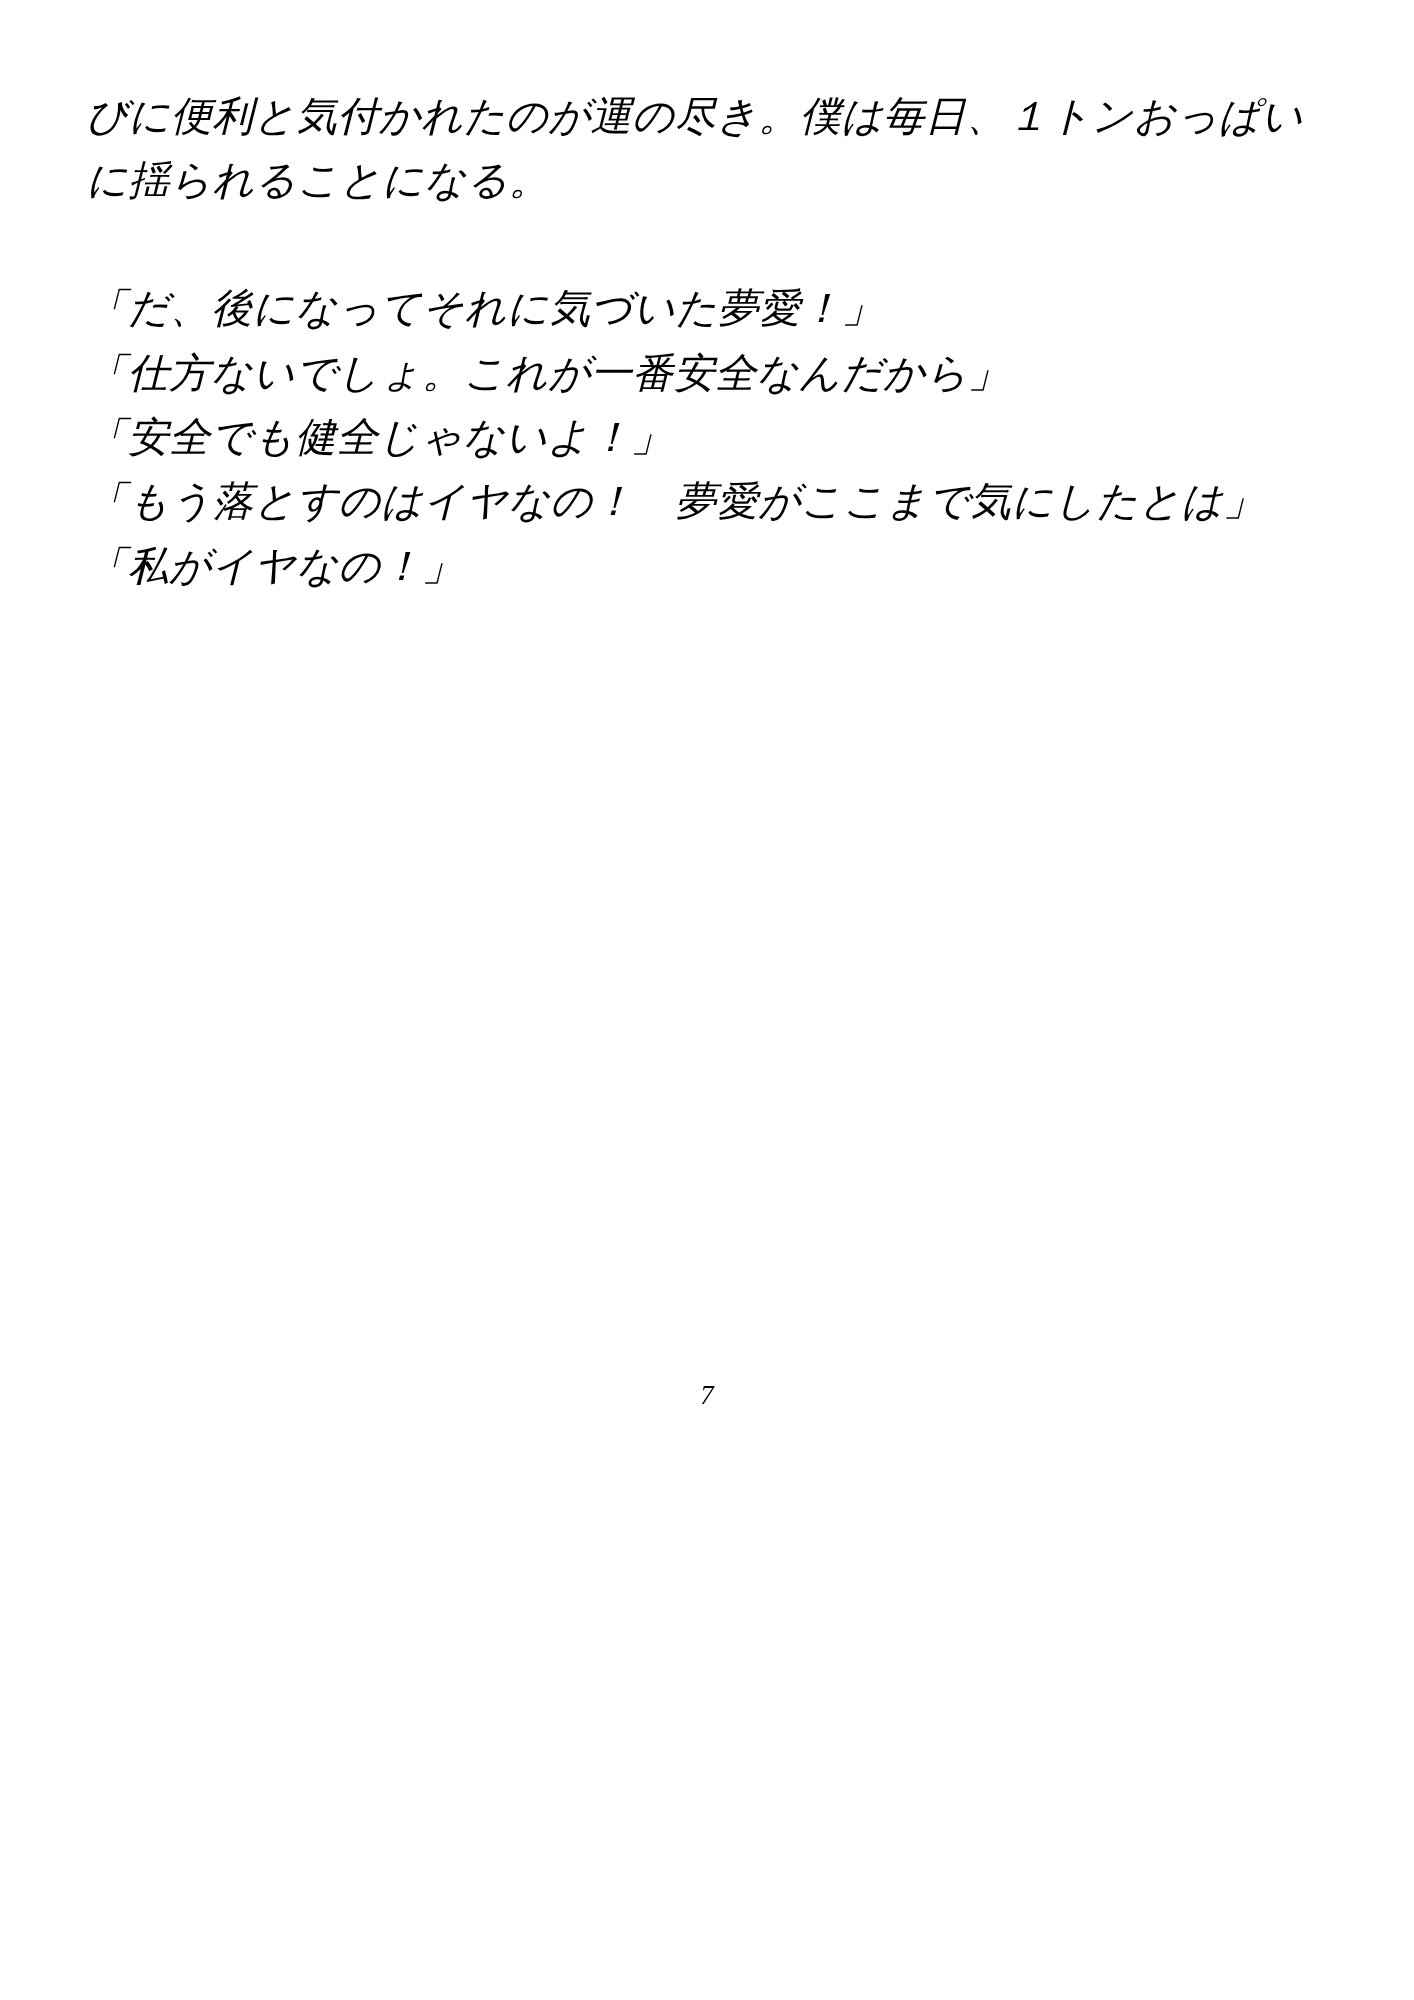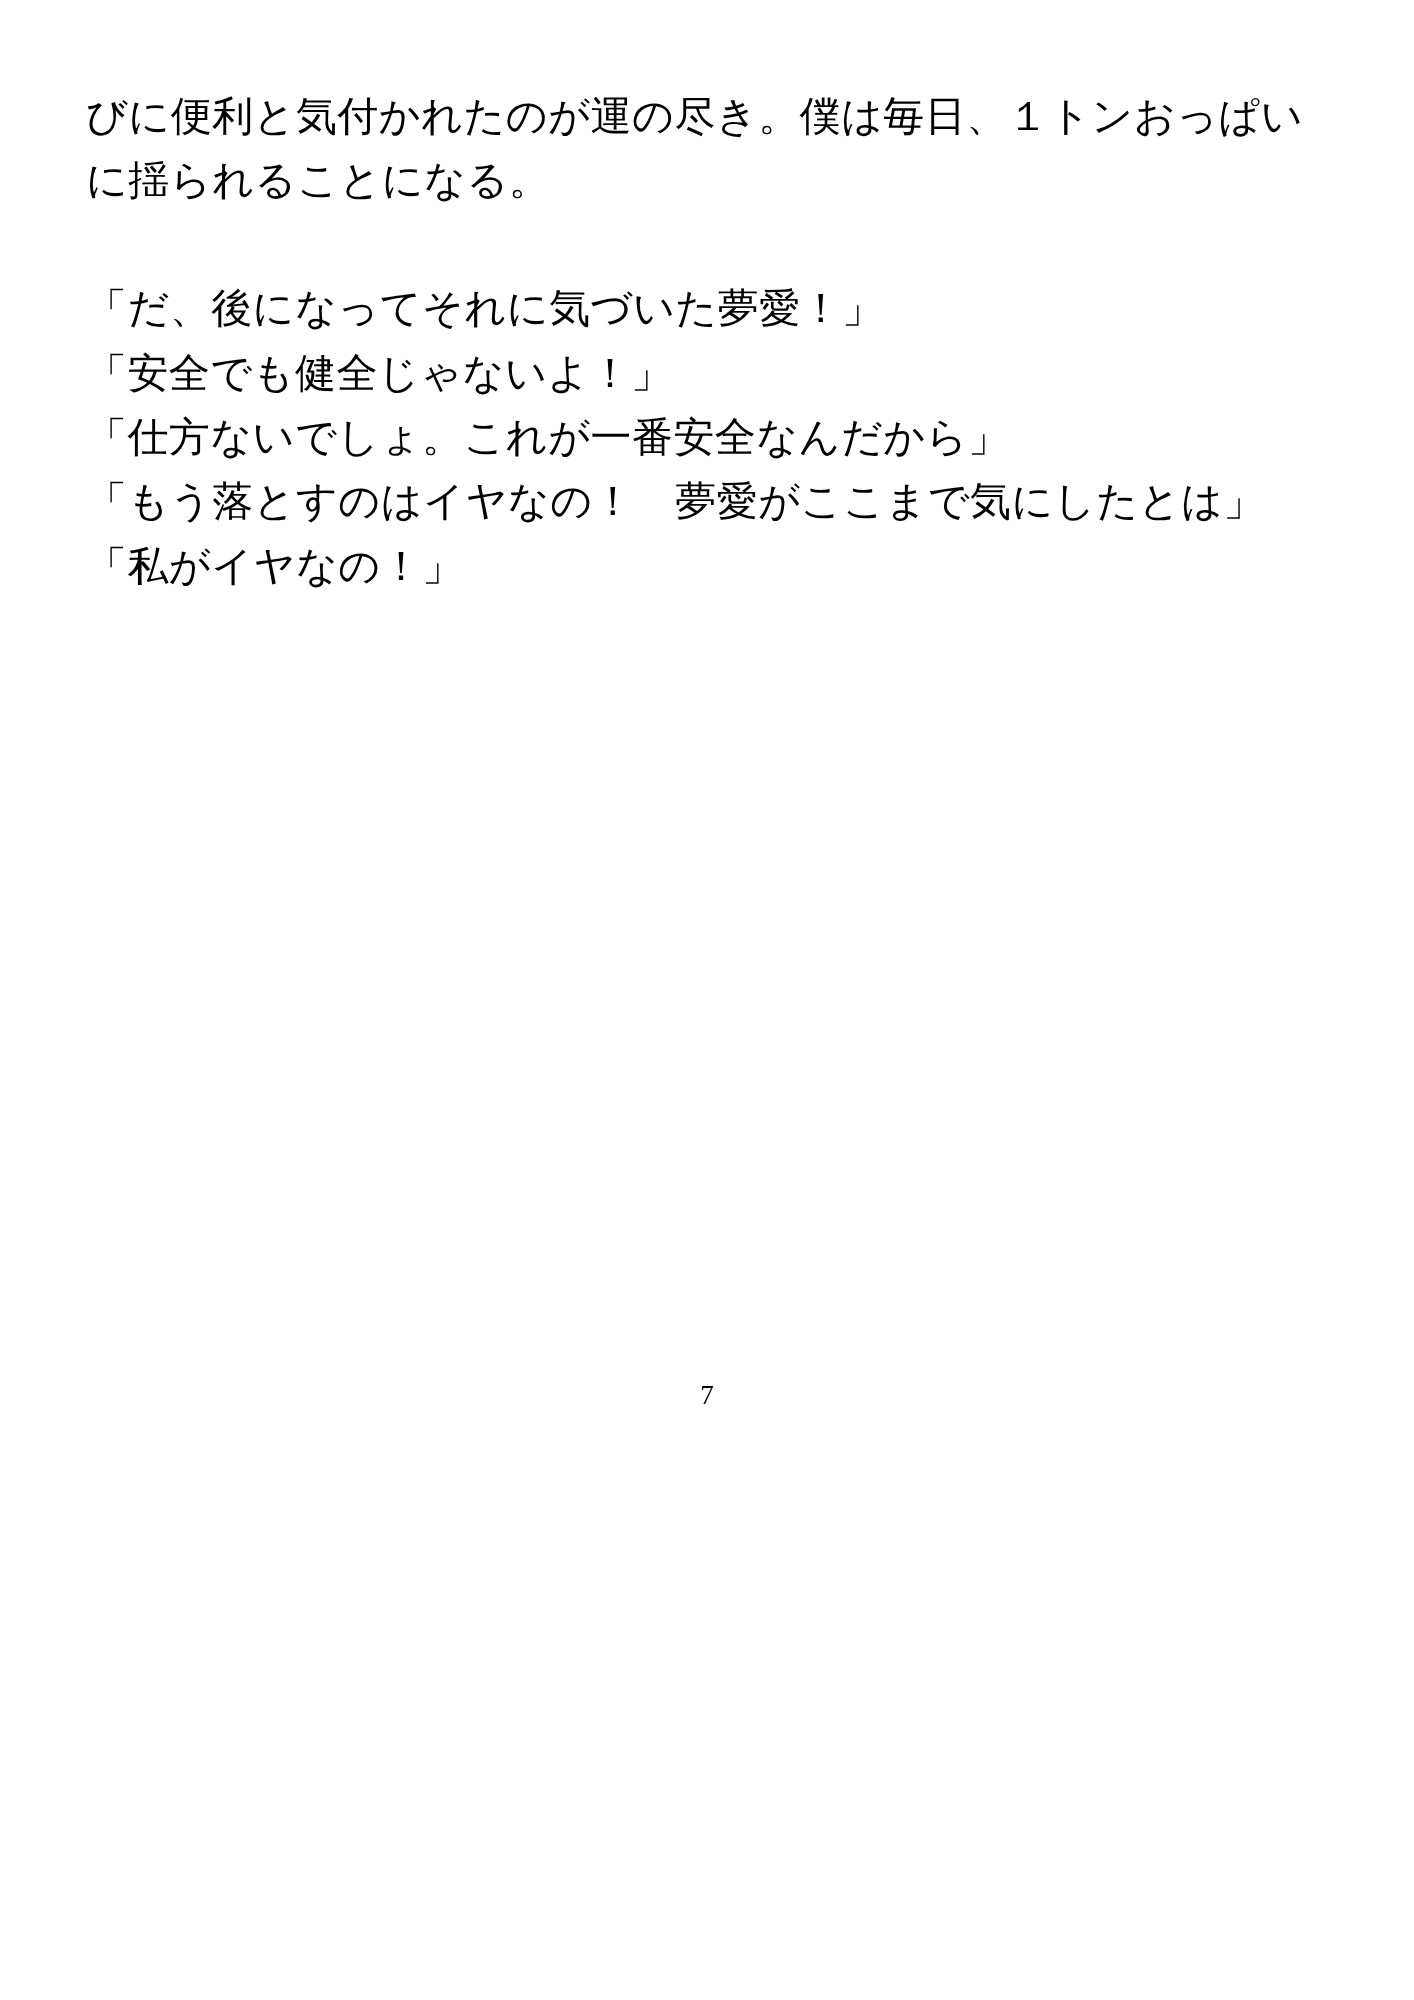--- a/index.html
+++ b/index.html
@@ -7,20 +7,21 @@
     padding: 0;
     background: #ffffff;
   }
   .page {
     position: relative;
     width: 1414px;
     height: 1504px;
     background: #ffffff;
     box-sizing: border-box;
     overflow: hidden;
+    font-style: italic;
   }
   .text-body {
     position: absolute;
     left: 86px;
     top: 84px;
     width: 1240px;
     font-family: "Liberation Serif", "DejaVu Serif", serif;
     font-size: 41px;
     line-height: 1.57;
     color: #000000;
@@ -50,19 +51,19 @@
   }
 </style>
 </head>
 <body>
 
 <div class="page">
   <div class="text-body">
     <p class="para">びに便利と気付かれたのが運の尽き。僕は毎日、１トンおっぱいに揺られることになる。</p>
     <div class="spacer"></div>
     <p class="para">「だ、後になってそれに気づいた夢愛！」</p>
+    <p class="para">「仕方ないでしょ。これが一番安全なんだから」</p>
     <p class="para">「安全でも健全じゃないよ！」</p>
-    <p class="para">「仕方ないでしょ。これが一番安全なんだから」</p>
     <p class="para">「もう落とすのはイヤなの！　夢愛がここまで気にしたとは」</p>
     <p class="para">「私がイヤなの！」</p>
   </div>
   <div class="page-number">7</div>
 </div>
 
 </body></html>

